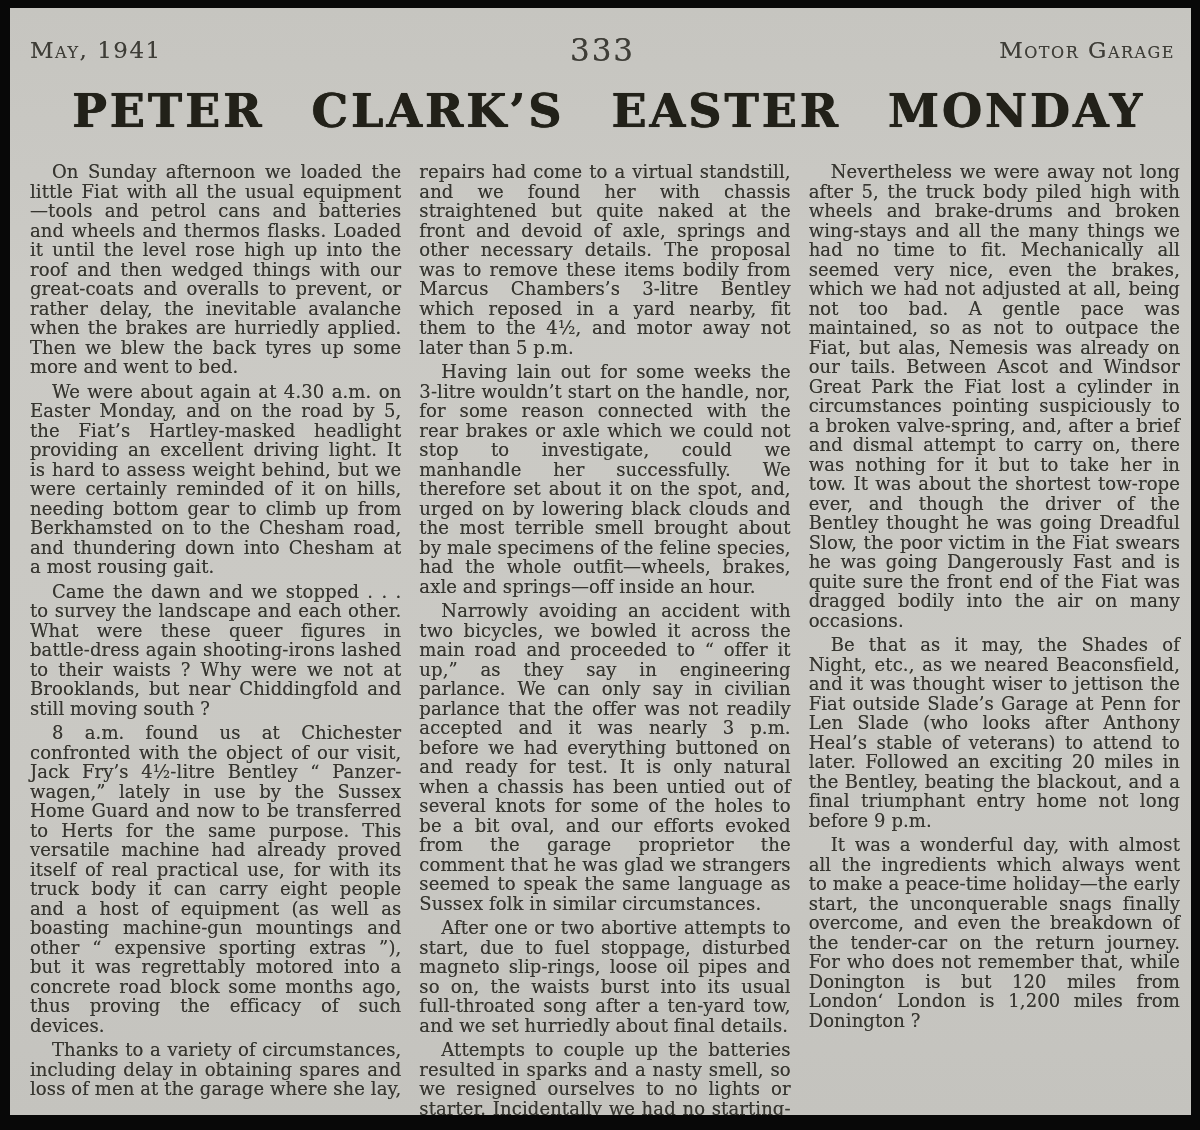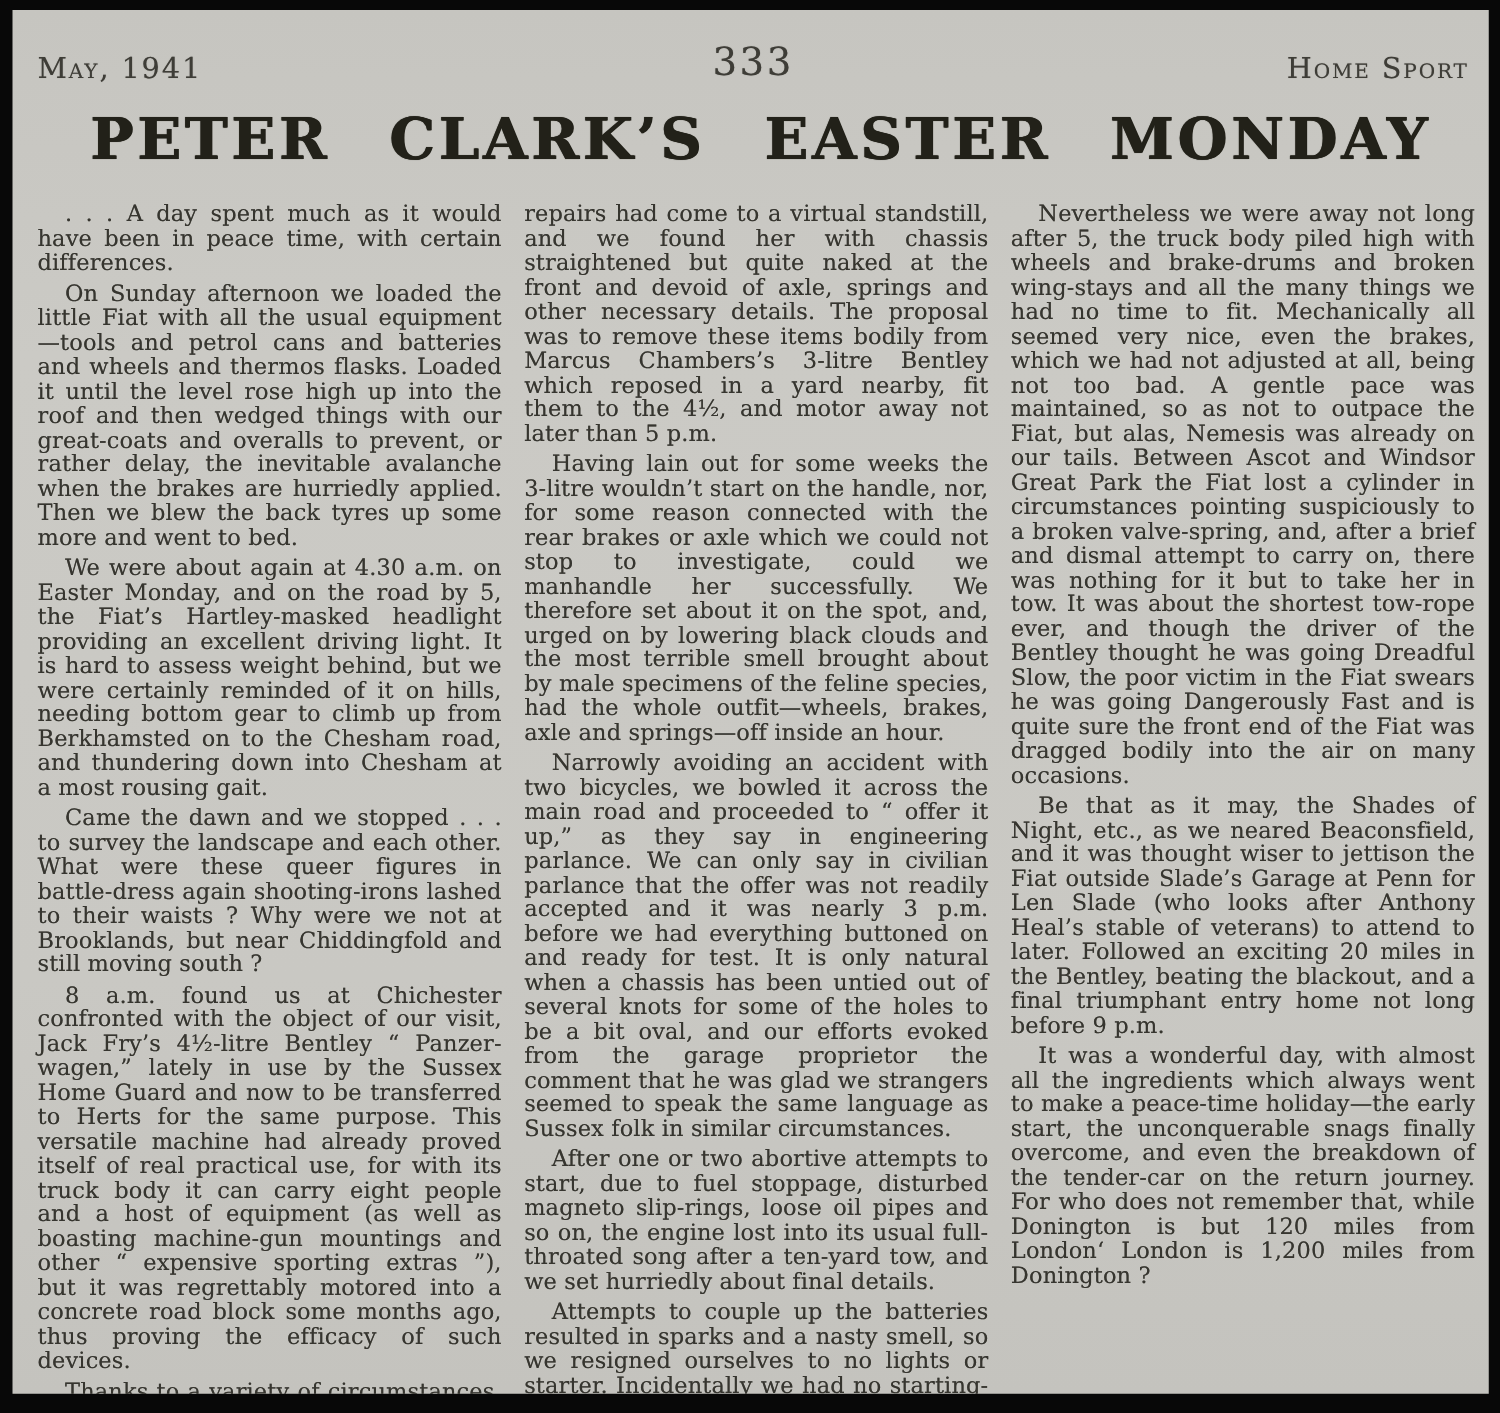--- a/index.html
+++ b/index.html
@@ -11,21 +11,21 @@
   }
   .paper{
     position:absolute;
     left:10px;top:8px;
     width:1181px;height:1107px;
     background:linear-gradient(180deg,#c6c5c0 0%,#cbcac5 25%,#c9c8c3 70%,#c4c3be 100%);
     overflow:hidden;
   }
   .header{
     display:flex;
-    align-items:flex-end;
+    align-items:center;
     padding:24px 16px 0 20px;
     font-variant:small-caps;
     font-size:23px;
     letter-spacing:1.5px;
     color:#3e3d37;
     text-shadow:0 0 0.6px rgba(62,61,55,0.55);
   }
   .header .left{flex:1;text-align:left;}
   .header .center{flex:0;font-variant:normal;font-size:31px;letter-spacing:2px;}
   .header .right{flex:1;text-align:right;}
@@ -62,39 +62,38 @@
   .para:last-child{margin-bottom:0;}
 </style>
 </head>
 <body>
 
 <div class="paper">
 
   <div class="header">
     <span class="left">May, 1941</span>
     <span class="center">333</span>
-    <span class="right">Home Sport</span>
+    <span class="right">Motor Garage</span>
   </div>
 
   <h1 class="title">PETER CLARK’S EASTER MONDAY</h1>
 
   <div class="columns">
     <div class="column">
-        <p class="para indent">. . .  A day spent much as it would have been in peace time, with certain differences.</p>
         <p class="para indent">On Sunday afternoon we loaded the little Fiat with all the usual equipment—tools and petrol cans and batteries and wheels and thermos flasks.  Loaded it until the level rose high up into the roof and then wedged things with our great-coats and overalls to prevent, or rather delay, the inevitable avalanche when the brakes are hurriedly applied.  Then we blew the back tyres up some more and went to bed.</p>
         <p class="para indent">We were about again at 4.30 a.m. on Easter Monday, and on the road by 5, the Fiat’s Hartley-masked headlight providing an excellent driving light.  It is hard to assess weight behind, but we were certainly reminded of it on hills, needing bottom gear to climb up from Berkhamsted on to the Chesham road, and thundering down into Chesham at a most rousing gait.</p>
         <p class="para indent">Came the dawn and we stopped . . . to survey the landscape and each other. What were these queer figures in battle-dress again shooting-irons lashed to their waists ?  Why were we not at Brooklands, but near Chiddingfold and still moving south ?</p>
         <p class="para indent">8 a.m. found us at Chichester confronted with the object of our visit, Jack Fry’s 4½-litre Bentley “ Panzer-wagen,” lately in use by the Sussex Home Guard and now to be transferred to Herts for the same purpose.  This versatile machine had already proved itself of real practical use, for with its truck body it can carry eight people and a host of equipment (as well as boasting machine-gun mountings and other “ expensive sporting extras ”), but it was regrettably motored into a concrete road block some months ago, thus proving the efficacy of such devices.</p>
         <p class="para indent">Thanks to a variety of circumstances, including delay in obtaining spares and loss of men at the garage where she lay,</p>
       </div>
     <div class="column">
         <p class="para">repairs had come to a virtual standstill, and we found her with chassis straightened but quite naked at the front and devoid of axle, springs and other necessary details.  The proposal was to remove these items bodily from Marcus Chambers’s 3-litre Bentley which reposed in a yard nearby, fit them to the 4½, and motor away not later than 5 p.m.</p>
         <p class="para indent">Having lain out for some weeks the 3-litre wouldn’t start on the handle, nor, for some reason connected with the rear brakes or axle which we could not stop to investigate, could we manhandle her successfully.  We therefore set about it on the spot, and, urged on by lowering black clouds and the most terrible smell brought about by male specimens of the feline species, had the whole outfit—wheels, brakes, axle and springs—off inside an hour.</p>
         <p class="para indent">Narrowly avoiding an accident with two bicycles, we bowled it across the main road and proceeded to “ offer it up,” as they say in engineering parlance.  We can only say in civilian parlance that the offer was not readily accepted and it was nearly 3 p.m. before we had everything buttoned on and ready for test.  It is only natural when a chassis has been untied out of several knots for some of the holes to be a bit oval, and our efforts evoked from the garage proprietor the comment that he was glad we strangers seemed to speak the same language as Sussex folk in similar circumstances.</p>
-        <p class="para indent">After one or two abortive attempts to start, due to fuel stoppage, disturbed magneto slip-rings, loose oil pipes and so on, the engine lost into its usual full-throated song after a ten-yard tow, and we set hurriedly about final details.</p>
+        <p class="para indent">After one or two abortive attempts to start, due to fuel stoppage, disturbed magneto slip-rings, loose oil pipes and so on, the waists burst into its usual full-throated song after a ten-yard tow, and we set hurriedly about final details.</p>
         <p class="para indent">Attempts to couple up the batteries resulted in sparks and a nasty smell, so we resigned ourselves to no lights or starter.  Incidentally we had no starting-handle either, for we had no time to straighten and refit the necessary front cross-tube which carries the intermediate</p>
       </div>
     <div class="column">
         <p class="para indent">Nevertheless we were away not long after 5, the truck body piled high with wheels and brake-drums and broken wing-stays and all the many things we had no time to fit.  Mechanically all seemed very nice, even the brakes, which we had not adjusted at all, being not too bad.  A gentle pace was maintained, so as not to outpace the Fiat, but alas, Nemesis was already on our tails. Between Ascot and Windsor Great Park the Fiat lost a cylinder in circumstances pointing suspiciously to a broken valve-spring, and, after a brief and dismal attempt to carry on, there was nothing for it but to take her in tow.  It was about the shortest tow-rope ever, and though the driver of the Bentley thought he was going Dreadful Slow, the poor victim in the Fiat swears he was going Dangerously Fast and is quite sure the front end of the Fiat was dragged bodily into the air on many occasions.</p>
         <p class="para indent">Be that as it may, the Shades of Night, etc., as we neared Beaconsfield, and it was thought wiser to jettison the Fiat outside Slade’s Garage at Penn for Len Slade (who looks after Anthony Heal’s stable of veterans) to attend to later. Followed an exciting 20 miles in the Bentley, beating the blackout, and a final triumphant entry home not long before 9 p.m.</p>
         <p class="para indent">It was a wonderful day, with almost all the ingredients which always went to make a peace-time holiday—the early start, the unconquerable snags finally overcome, and even the breakdown of the tender-car on the return journey.  For who does not remember that, while Donington is but 120 miles from London‘ London is 1,200 miles from Donington ?</p>
       </div>
   </div>
 
 </div>

